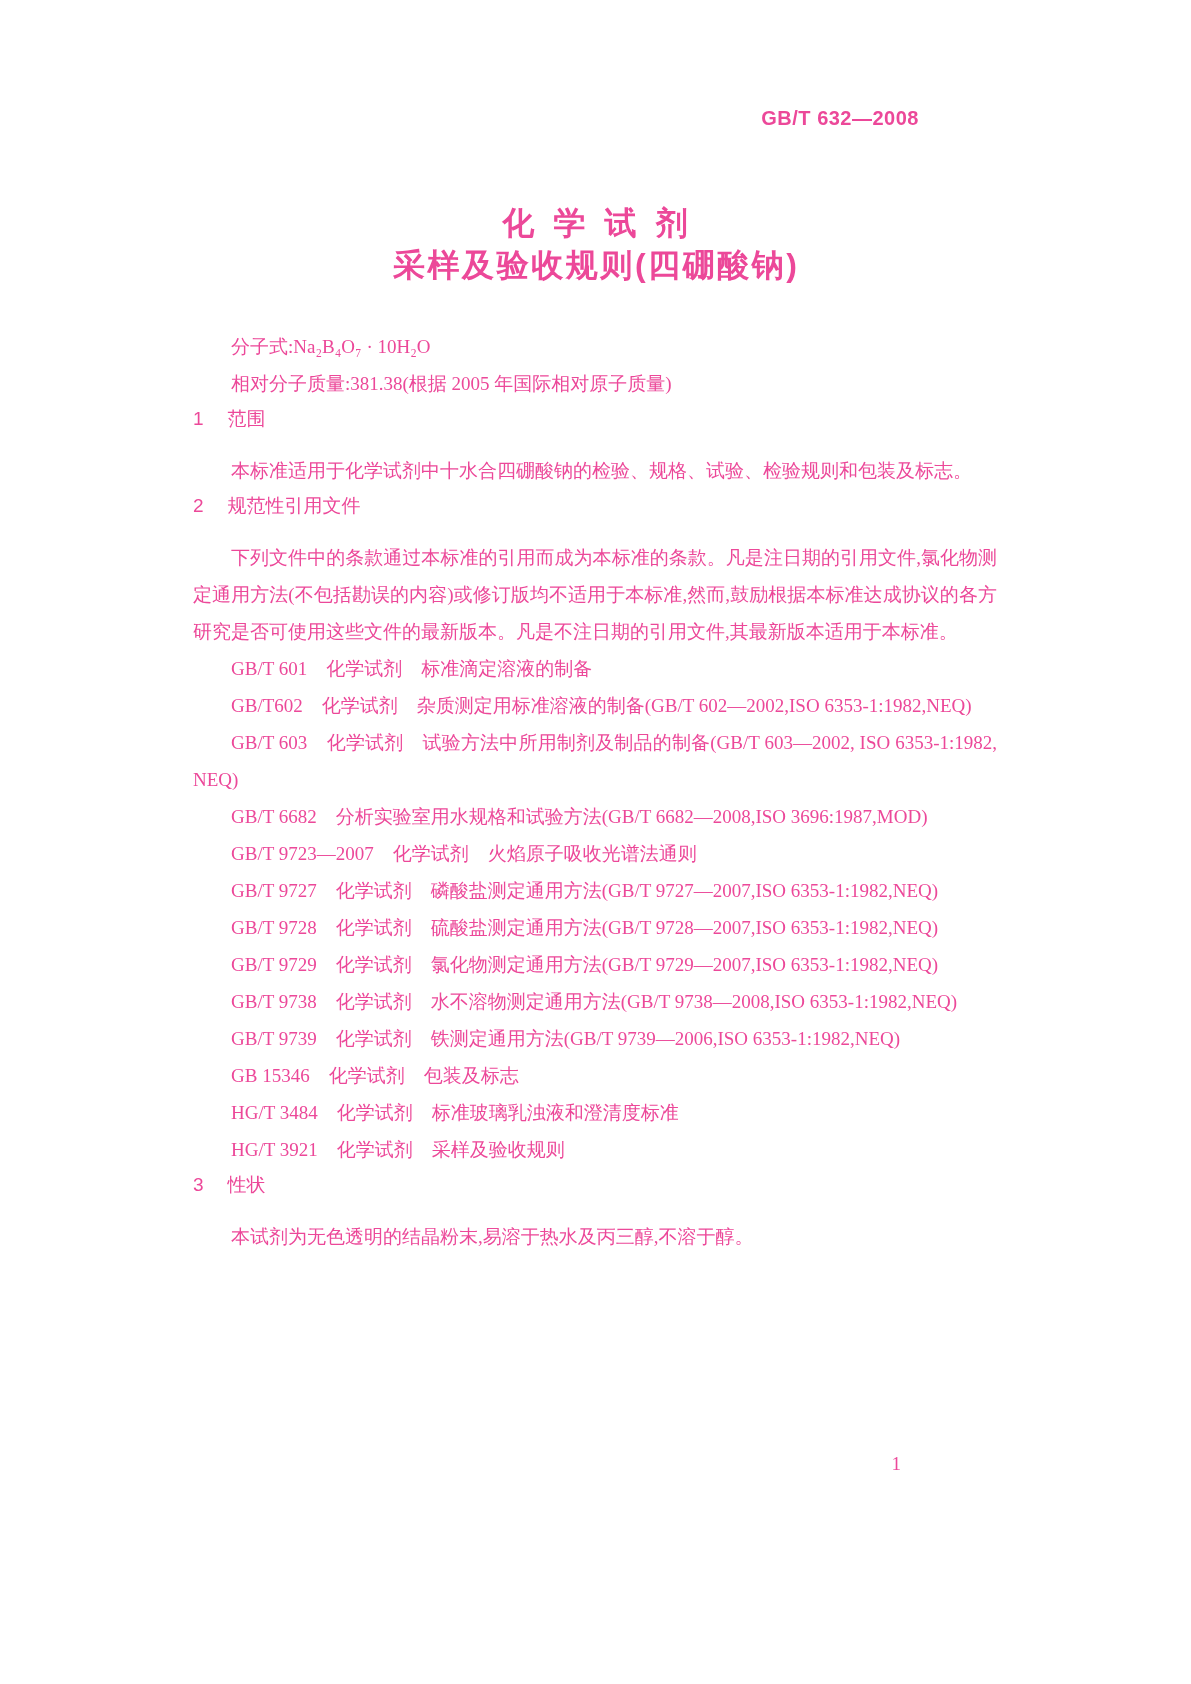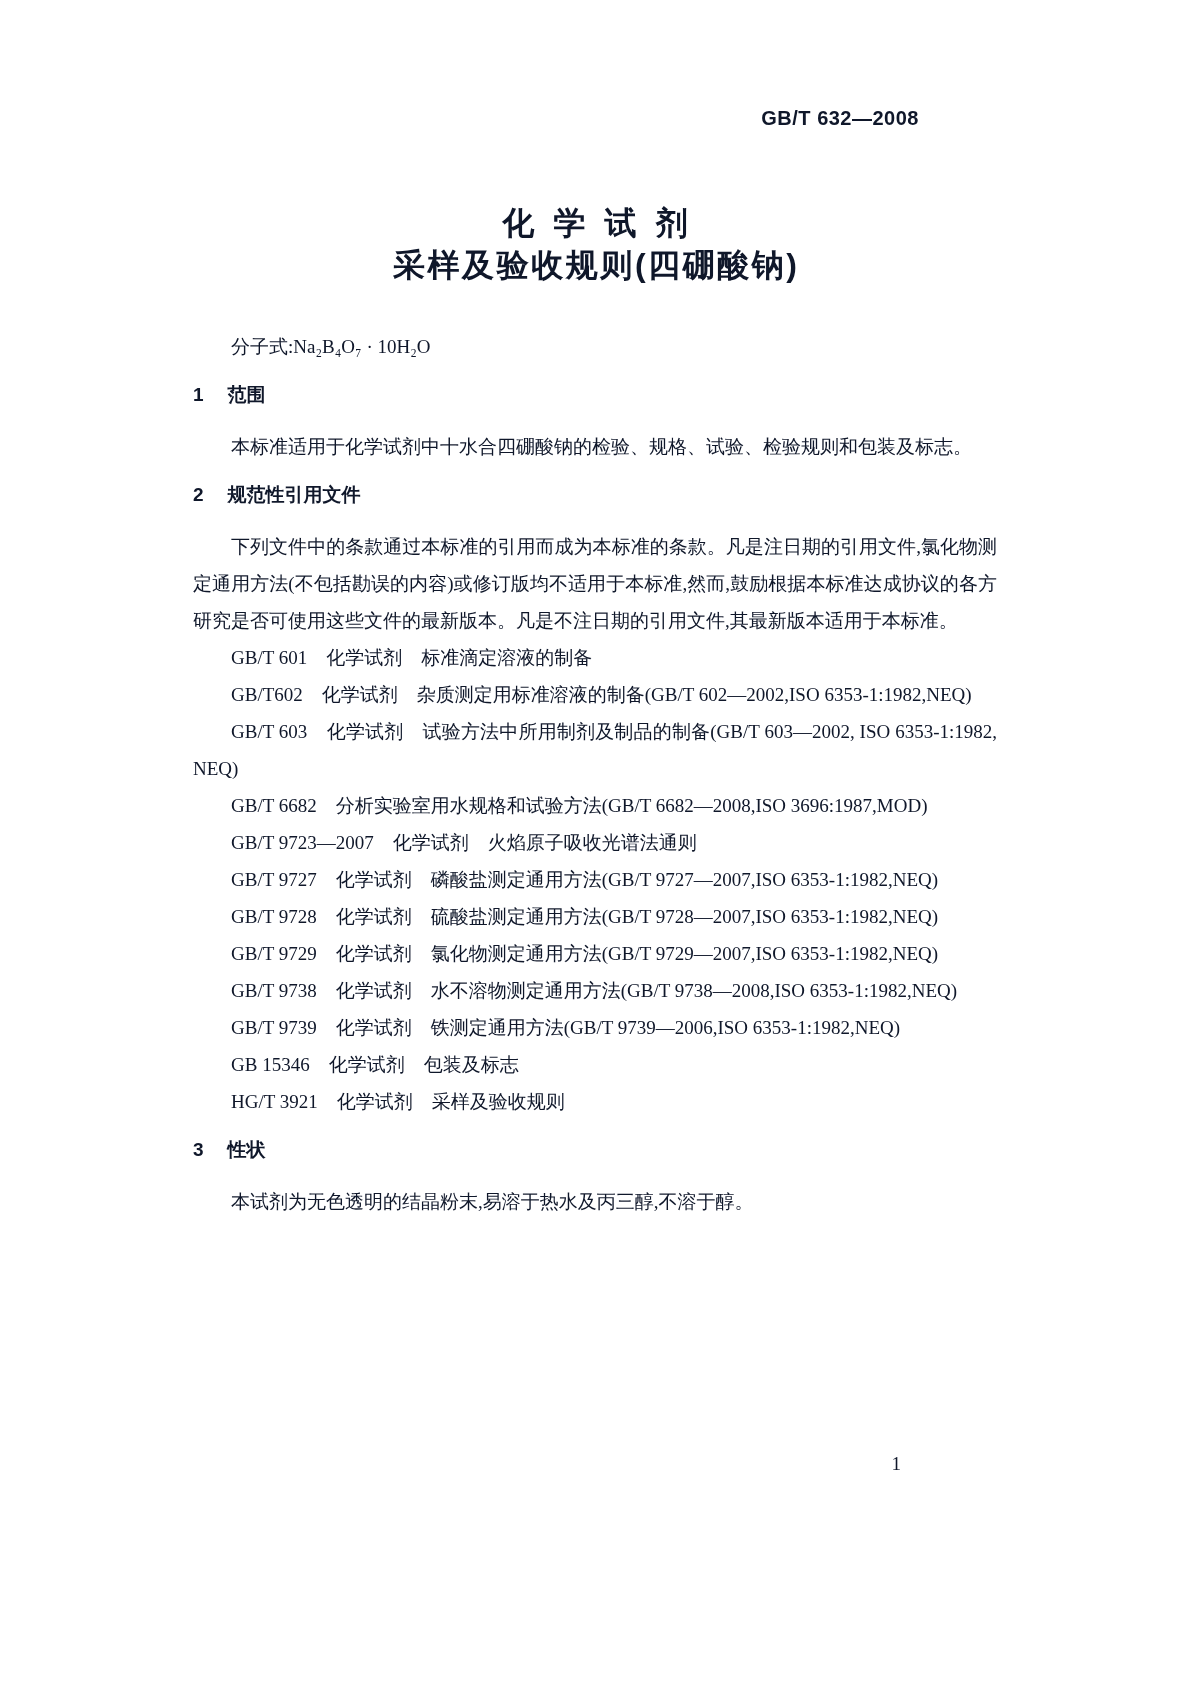--- a/index.html
+++ b/index.html
@@ -3,21 +3,21 @@
 <meta charset="utf-8">
 <style>
   * { margin: 0; padding: 0; box-sizing: border-box; }
   html, body { background: #ffffff; }
   .page {
     position: relative;
     width: 1055px;
     height: 1684px;
     margin: 0 auto;
     background: #ffffff;
-    color: #0f172a;
+    color: #ec4899;
     font-family: "Liberation Serif", "DejaVu Serif", serif;
     font-size: 19px;
     line-height: 37px;
     padding: 106px 126px 0 125px;
     overflow: hidden;
   }
   .doc-number {
     text-align: right;
     padding-right: 78px;
     font-family: "Liberation Sans", "DejaVu Sans", sans-serif;
@@ -43,24 +43,24 @@
   .title-line.narrow {
     letter-spacing: 0.08em;
     text-indent: 0.08em;
   }
   .intro { margin-top: 42px; }
   .para {
     text-indent: 2em;
     text-align: justify;
   }
   .section-heading {
-    margin-top: 15px;
+    margin-top: 2px;
     margin-bottom: 18px;
     font-family: "Liberation Sans", "DejaVu Sans", sans-serif;
-    font-weight: 700;
+    font-weight: 400;
     font-size: 19px;
     line-height: 30px;
   }
   .section-heading .num { margin-right: 24px; }
   .page-number {
     position: absolute;
     top: 1452px;
     right: 222px;
     font-size: 19px;
     line-height: 24px;
@@ -73,20 +73,21 @@
 
   <div class="doc-number">GB/T 632—2008</div>
 
   <div class="title-block">
     <div class="title-line wide">化学试剂</div>
     <div class="title-line narrow">采样及验收规则(四硼酸钠)</div>
   </div>
 
   <div class="intro">
     <p class="para">分子式:Na₂B₄O₇ · 10H₂O</p>
+    <p class="para">相对分子质量:381.38(根据 2005 年国际相对原子质量)</p>
   </div>
 
   <div class="section">
     <div class="section-heading">
       <span class="num">1</span><span>范围</span>
     </div>
     <p class="para">本标准适用于化学试剂中十水合四硼酸钠的检验、规格、试验、检验规则和包装及标志。</p>
   </div>
 
   <div class="section">
@@ -99,20 +100,21 @@
       <p class="para">GB/T602　化学试剂　杂质测定用标准溶液的制备(GB/T 602—2002,ISO 6353-1:1982,NEQ)</p>
       <p class="para">GB/T 603　化学试剂　试验方法中所用制剂及制品的制备(GB/T 603—2002, ISO 6353-1:1982, NEQ)</p>
       <p class="para">GB/T 6682　分析实验室用水规格和试验方法(GB/T 6682—2008,ISO 3696:1987,MOD)</p>
       <p class="para">GB/T 9723—2007　化学试剂　火焰原子吸收光谱法通则</p>
       <p class="para">GB/T 9727　化学试剂　磷酸盐测定通用方法(GB/T 9727—2007,ISO 6353-1:1982,NEQ)</p>
       <p class="para">GB/T 9728　化学试剂　硫酸盐测定通用方法(GB/T 9728—2007,ISO 6353-1:1982,NEQ)</p>
       <p class="para">GB/T 9729　化学试剂　氯化物测定通用方法(GB/T 9729—2007,ISO 6353-1:1982,NEQ)</p>
       <p class="para">GB/T 9738　化学试剂　水不溶物测定通用方法(GB/T 9738—2008,ISO 6353-1:1982,NEQ)</p>
       <p class="para">GB/T 9739　化学试剂　铁测定通用方法(GB/T 9739—2006,ISO 6353-1:1982,NEQ)</p>
       <p class="para">GB 15346　化学试剂　包装及标志</p>
+      <p class="para">HG/T 3484　化学试剂　标准玻璃乳浊液和澄清度标准</p>
       <p class="para">HG/T 3921　化学试剂　采样及验收规则</p>
     </div>
   </div>
 
   <div class="section">
     <div class="section-heading">
       <span class="num">3</span><span>性状</span>
     </div>
     <p class="para">本试剂为无色透明的结晶粉末,易溶于热水及丙三醇,不溶于醇。</p>
   </div>

